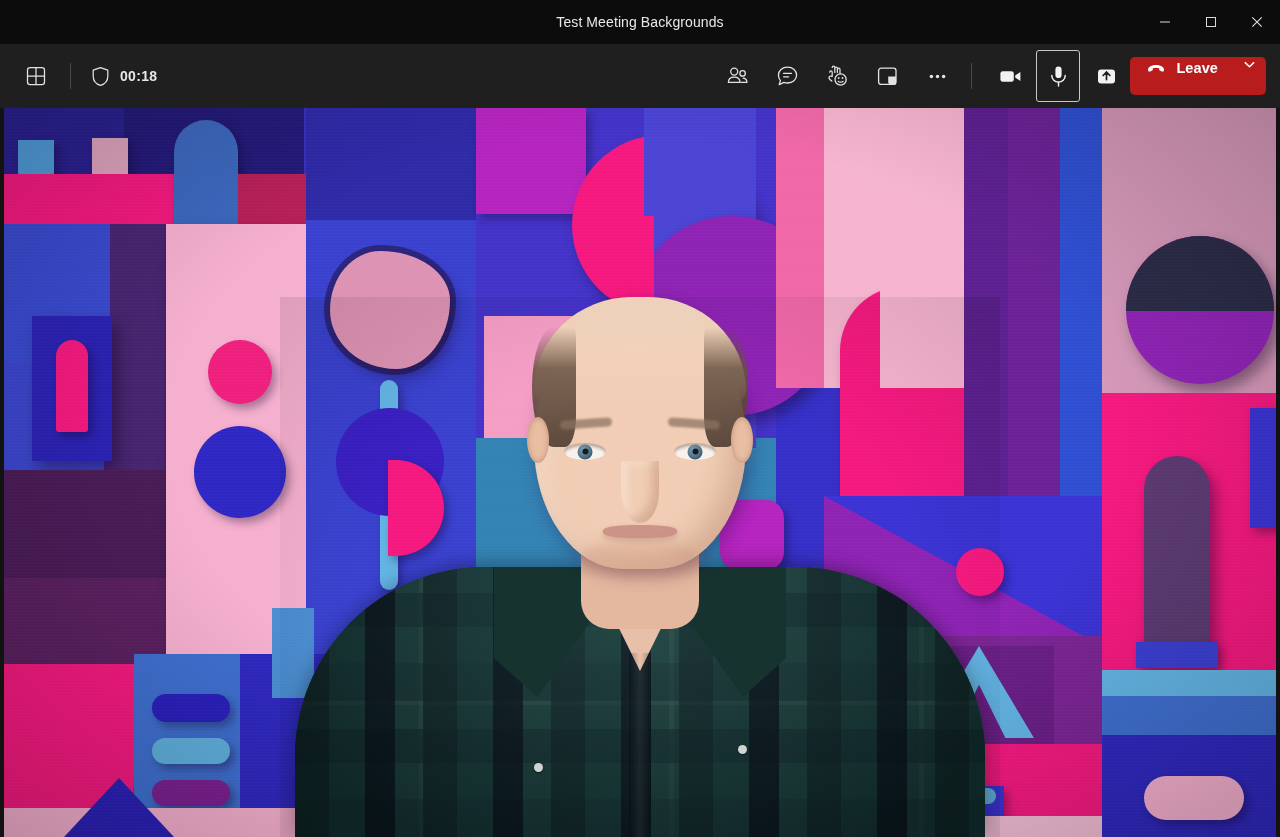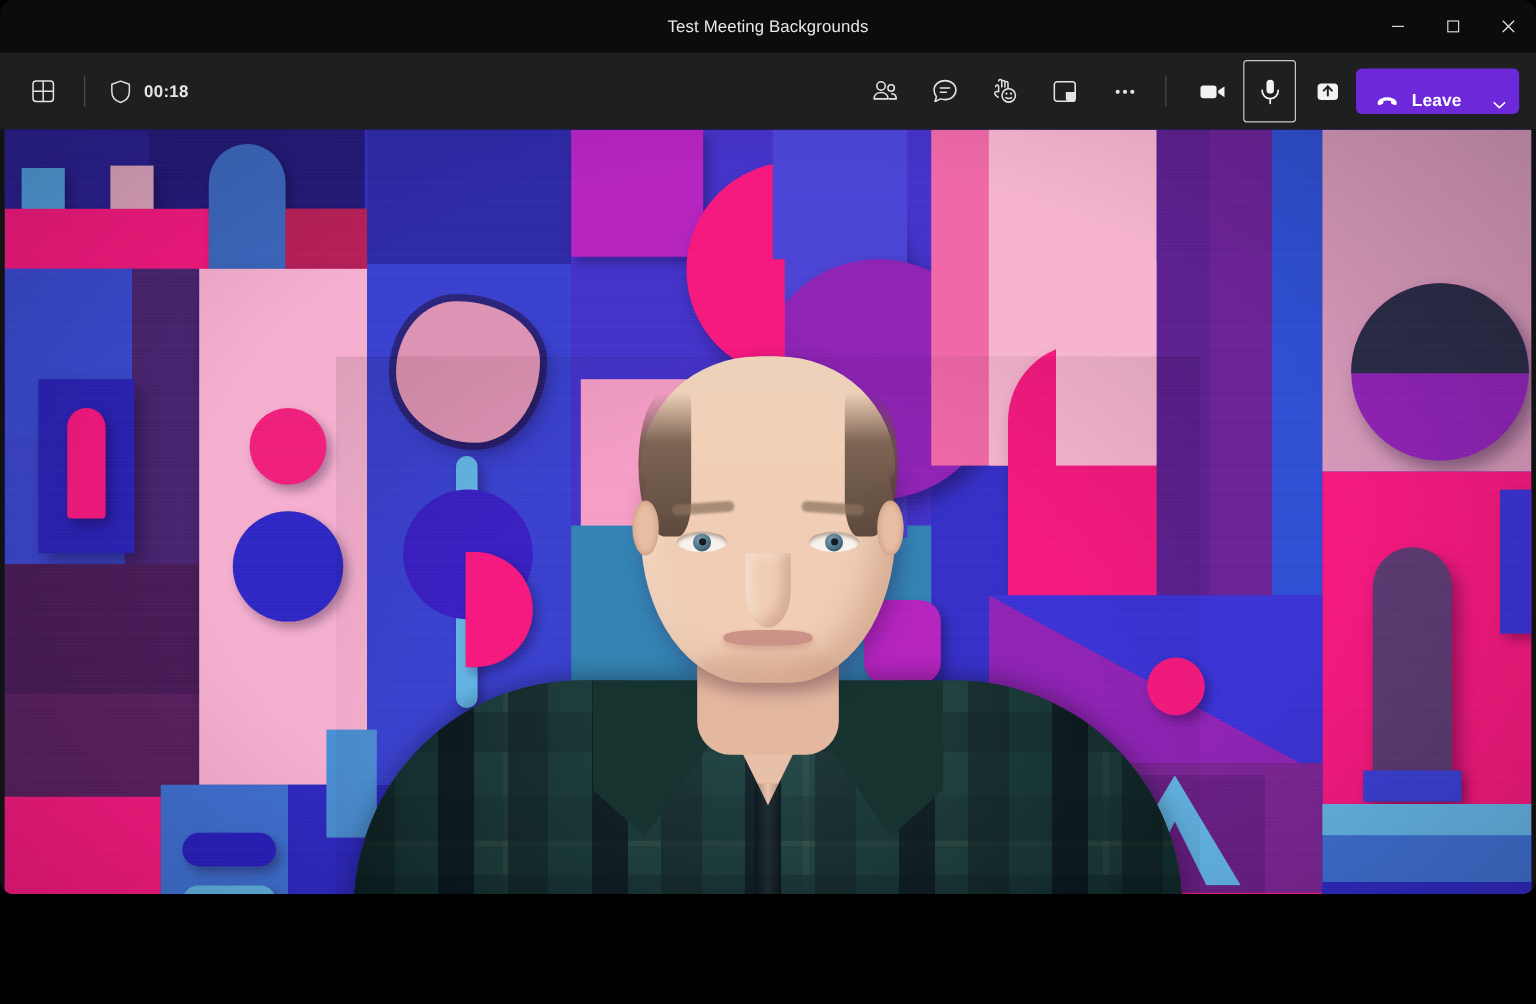--- a/index.html
+++ b/index.html
@@ -12,24 +12,23 @@
     width: 1280px;
     height: 837px;
     overflow: hidden;
     font-family: "Liberation Sans", sans-serif;
     -webkit-font-smoothing: antialiased;
   }
 
   #app {
     position: relative;
     width: 1280px;
-    height: 745px;
+    height: 837px;
     background: #0b0b0b;
     overflow: hidden;
-    border-radius: 12px;
   }
 
   
   .titlebar {
     position: absolute;
     left: 0; top: 0;
     width: 1280px;
     height: 44px;
     background: #0c0c0c;
     display: flex;
@@ -148,26 +147,26 @@
     margin: 0 2px;
   }
   .media-btn.focused {
     border: 1px solid #c9c9c9;
     height: 52px;
     border-radius: 3px;
   }
 
   .leave-group {
     display: flex;
-    align-items: flex-end;
+    align-items: flex-start;
     height: 38px;
     border-radius: 5px;
     overflow: hidden;
     margin-left: 0;
-    background: #6d28d9;
+    background: #b91c1c;
   }
   .leave-main {
     display: flex;
     align-items: center;
     gap: 9px;
     padding: 0 14px 0 15px;
     cursor: default;
   }
   .leave-label {
     font-size: 14.5px;

